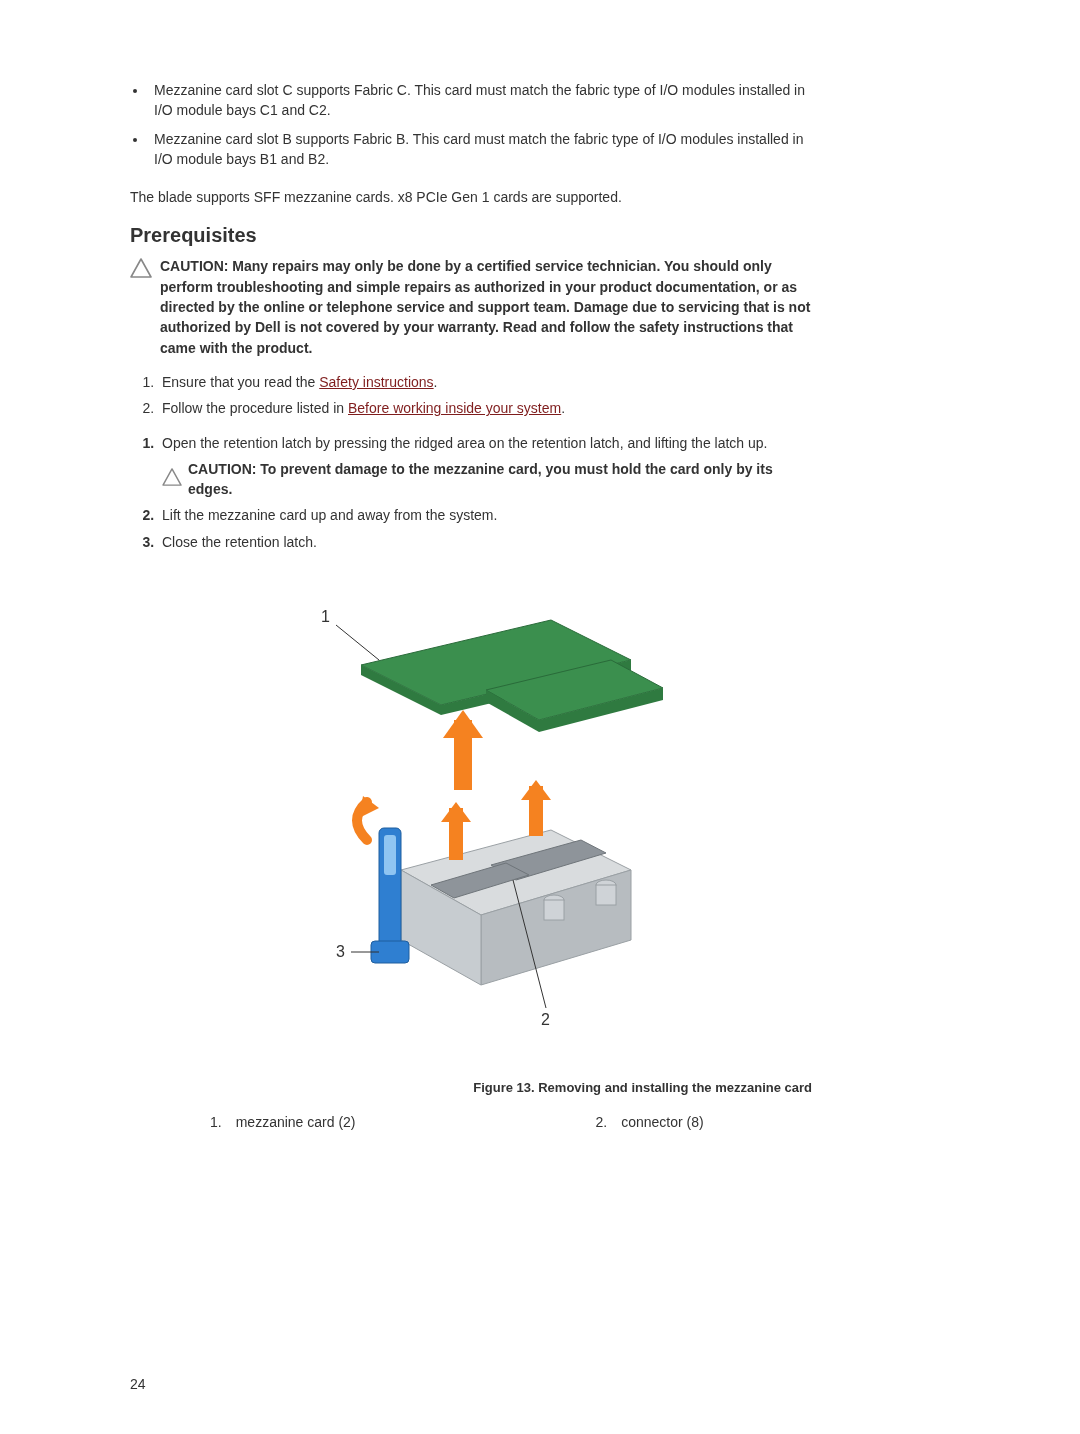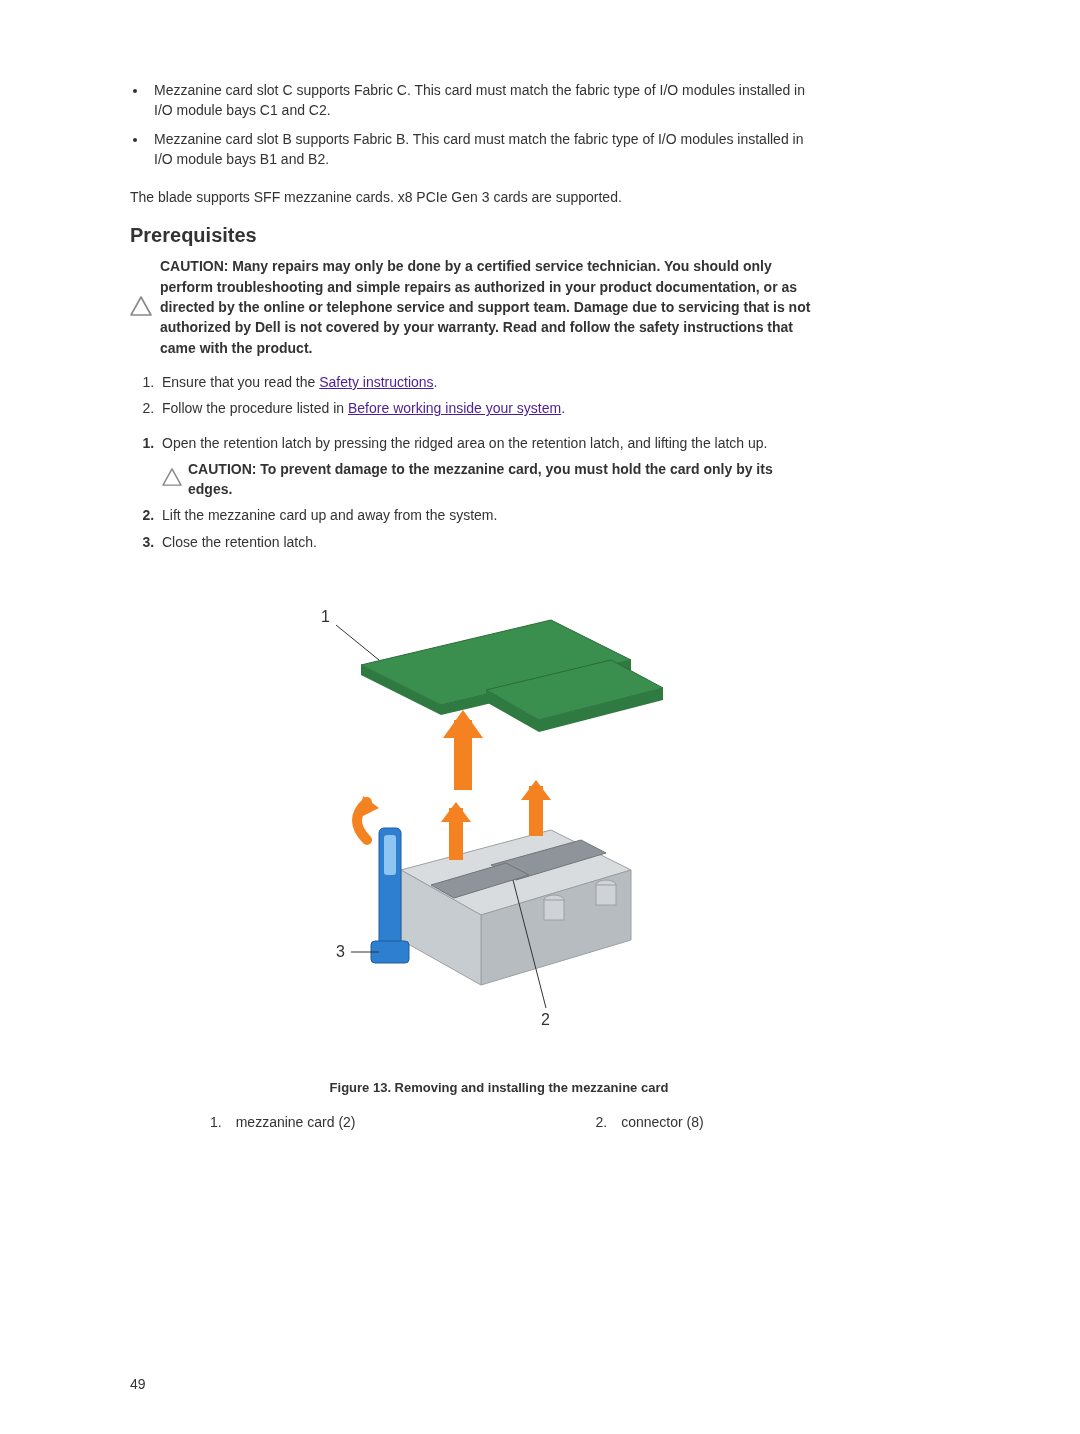--- a/index.html
+++ b/index.html
@@ -32,21 +32,21 @@
     font-weight: 700;
     margin: 24px 0 14px 0;
   }
   .section-label {
     font-weight: 700;
     margin: 4px 0 6px 0;
     font-size: 20px;
   }
   .caution-block {
     display: flex;
-    align-items: center;
+    align-items: flex-start;
     margin-bottom: 14px;
   }
   .caution-icon {
     flex: 0 0 auto;
     margin-right: 8px;
     margin-top: 2px;
   }
   .caution-text {
     font-weight: 700;
   }
@@ -72,32 +72,32 @@
   }
   .inline-caution {
     display: flex;
     align-items: center;
     margin-top: 6px;
     margin-bottom: 4px;
   }
   .inline-caution .caution-icon { margin-right: 6px; margin-top: 1px; }
   .inline-caution .caution-text { font-weight: 700; }
   a.link {
-    color: #4c1d95;
+    color: #7f1d1d;
     text-decoration: underline;
   }
   .figure-wrap {
     text-align: center;
     margin: 18px 0 10px 0;
   }
   .figure-caption {
     font-weight: 700;
     font-size: 13px;
     margin: 24px 0 14px 56px;
-    text-align: center;
+    text-align: right;
   }
   .legend {
     display: flex;
     margin-left: 80px;
     gap: 240px;
     font-size: 14px;
   }
   .legend .item { display: flex; gap: 14px; }
   .page-number {
     position: absolute;
@@ -109,21 +109,21 @@
 </head>
 <body>
 
 <div class="page">
 
   <ul class="top-bullets">
     <li>Mezzanine card slot C supports Fabric C. This card must match the fabric type of I/O modules installed in I/O module bays C1 and C2.</li>
     <li>Mezzanine card slot B supports Fabric B. This card must match the fabric type of I/O modules installed in I/O module bays B1 and B2.</li>
   </ul>
 
-  <p>The blade supports SFF mezzanine cards. x8 PCIe Gen 3 cards are supported.</p>
+  <p>The blade supports SFF mezzanine cards. x8 PCIe Gen 1 cards are supported.</p>
 
 
   <div class="section-label">Prerequisites</div>
 
   <div class="caution-block">
     <span class="caution-icon">
       <svg width="22" height="20" viewBox="0 0 22 20">
         <path d="M11 1 L21 19 L1 19 Z" fill="none" stroke="#888" stroke-width="1.6" stroke-linejoin="round"></path>
       </svg>
     </span>
@@ -224,14 +224,14 @@
     <div class="item">
       <span>1.</span>
       <span>mezzanine card (2)</span>
     </div>
     <div class="item">
       <span>2.</span>
       <span>connector (8)</span>
     </div>
   </div>
 
-  <div class="page-number">49</div>
+  <div class="page-number">24</div>
 </div>
 
 </body></html>

